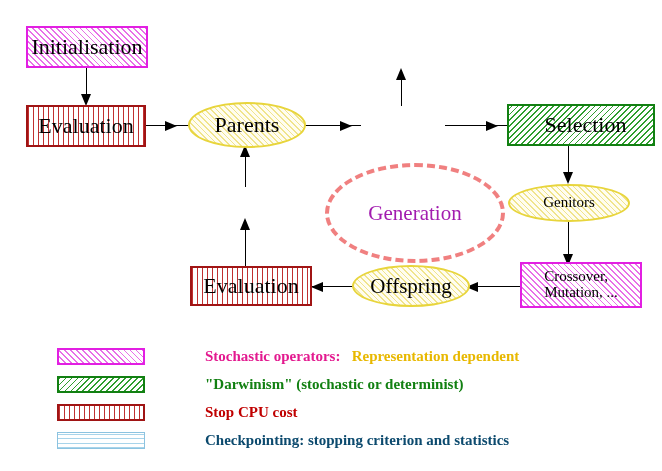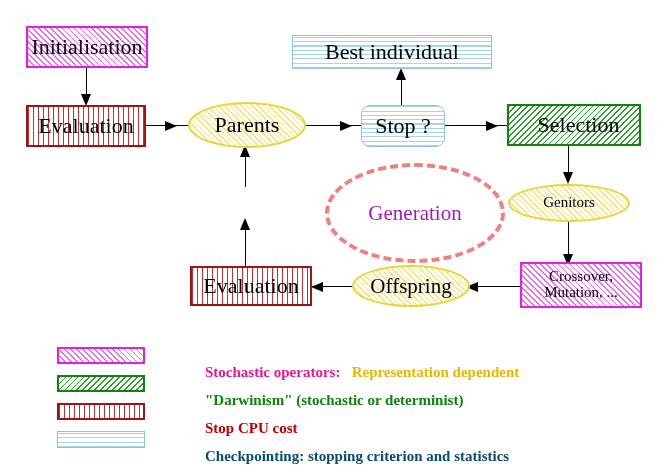--- a/index.html
+++ b/index.html
@@ -18,21 +18,20 @@
     overflow: hidden;
   }
 
   
   .node {
     position: absolute;
     box-sizing: border-box;
     display: flex;
     align-items: center;
     justify-content: center;
-    text-align: center;
     color: #000000;
     line-height: 1.05;
     white-space: pre-line;
     z-index: 3;
   }
 
   
   
   .fill-magenta {
     border: 2px solid #e21fe2;
@@ -129,20 +128,21 @@
     justify-content: center;
     color: #a21caf;
     z-index: 1;
   }
 
   
   #legend { position: absolute; left: 0; top: 0; width: 100%; }
   .legend-row {
     position: absolute;
     display: flex;
+    align-items: center;
     height: 18px;
     padding-left: 31px;
   }
   .legend-swatch {
     width: 88px;
     height: 17px;
     box-sizing: border-box;
     flex: 0 0 auto;
   }
   .legend-text {
@@ -201,29 +201,23 @@
   </div>
 
   <div class="node fill-red" style="left:26px; top:105px; width:120px; height:42px; font-size:22px;">
     <span>Evaluation</span>
   </div>
 
   <div class="node fill-yellow ellipse" style="left:188px; top:102px; width:118px; height:46px; font-size:22px;">
     <span>Parents</span>
   </div>
 
-  <div class="node fill-blue rounded" style="left:361px; top:105px; width:84px; height:42px; font-size:22px;">
-    <span>Stop ?</span>
-  </div>
-
-  <div class="node fill-blue" style="left:292px; top:35px; width:200px; height:34px; font-size:22px;">
-    <span>Best individual</span>
-  </div>
-
-  <div class="node fill-green" style="left:507px; top:104px; width:134px; height:42px; font-size:22px;padding-left:9px;">
+
+
+  <div class="node fill-green" style="left:507px; top:104px; width:148px; height:42px; font-size:22px;padding-left:9px;">
     <span>Selection</span>
   </div>
 
   <div class="node fill-yellow ellipse" style="left:508px; top:184px; width:122px; height:38px; font-size:15px;">
     <span>Genitors</span>
   </div>
 
   <div class="node fill-magenta" style="left:520px; top:262px; width:122px; height:46px; font-size:15px;">
     <span>Crossover,
 Mutation, ...</span>

